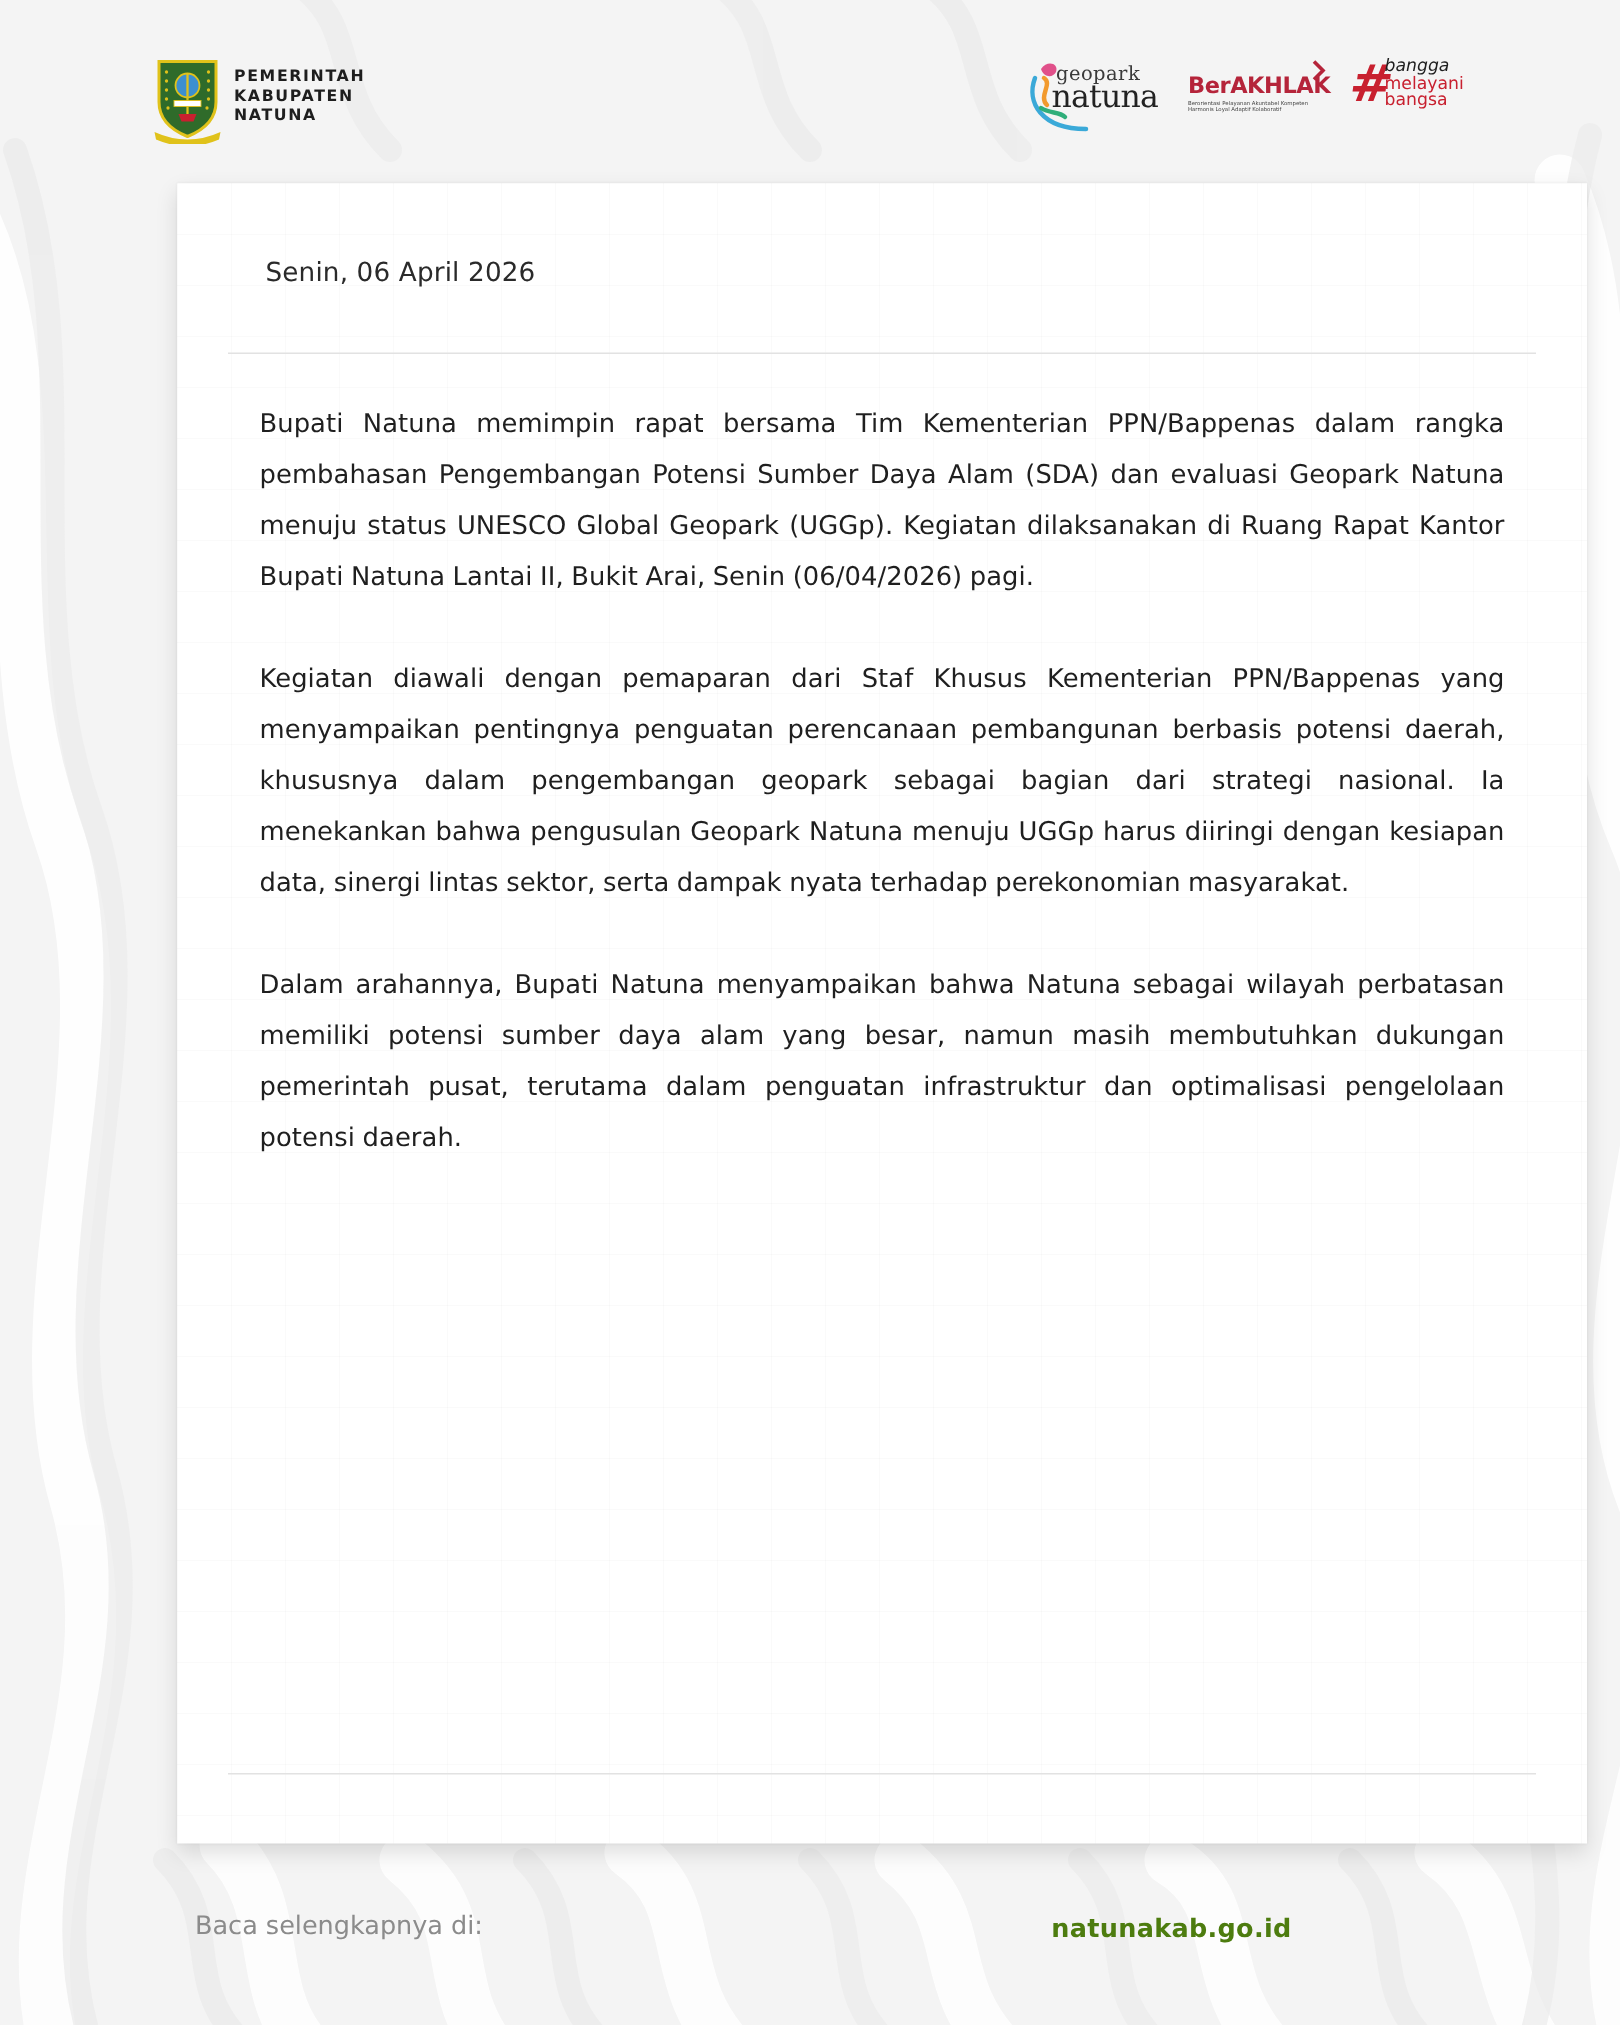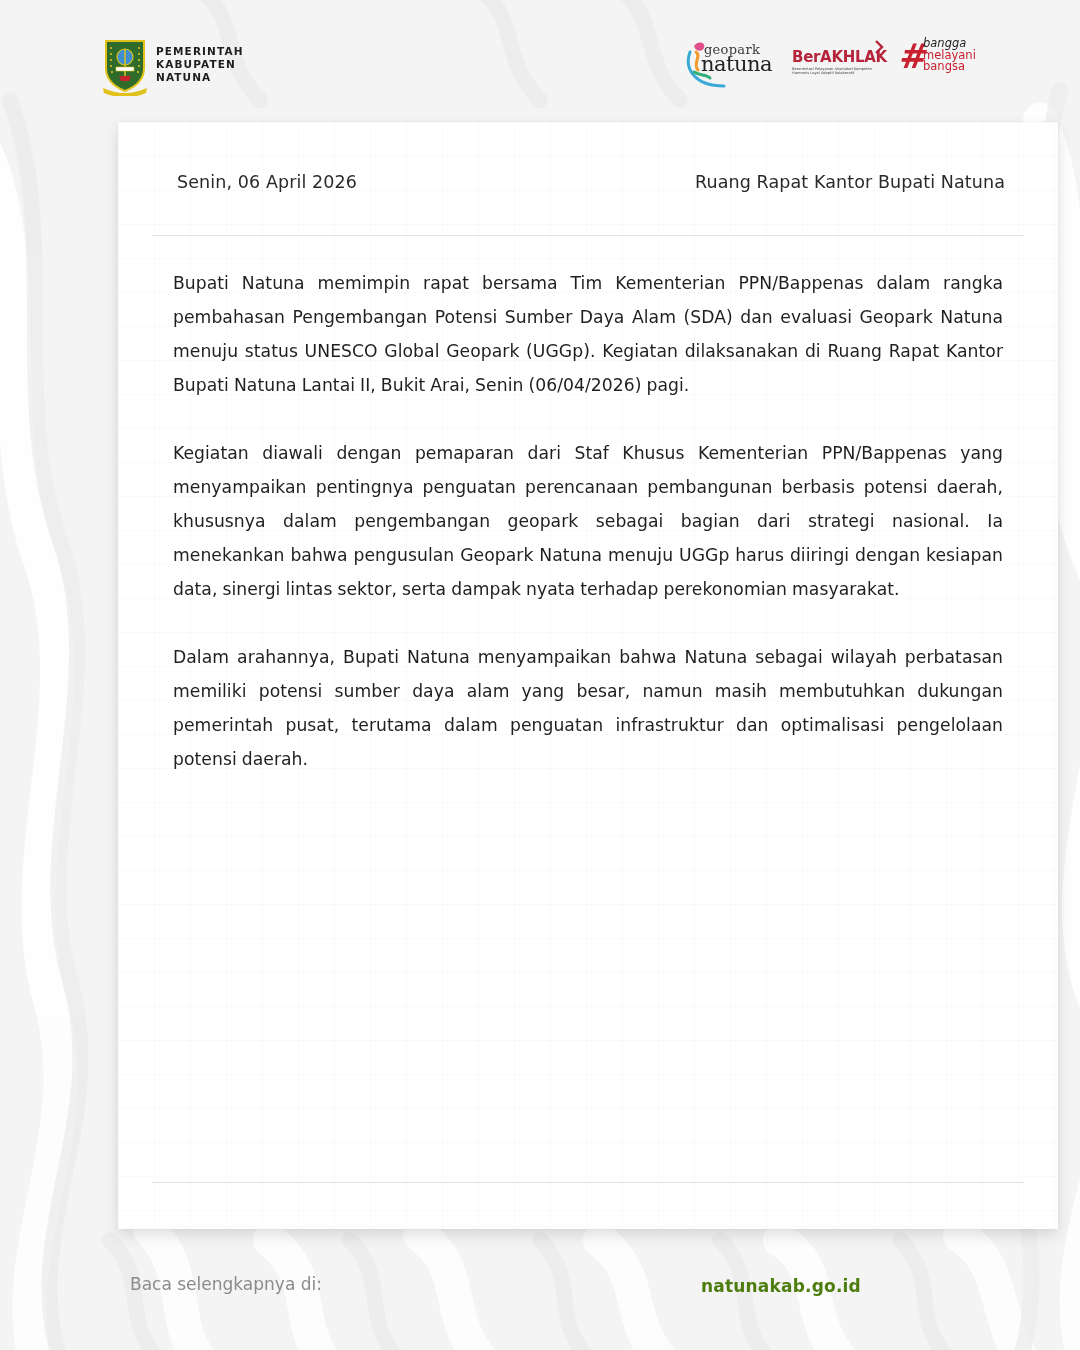--- a/index.html
+++ b/index.html
@@ -214,21 +214,20 @@
         <span class="bangga-l2">melayani</span>
         <span class="bangga-l3">bangsa</span>
       </div>
     </div>
   </div>
 </div>
 
 <div class="card">
   <div class="meta-row">
     <span class="meta-date">Senin, 06 April 2026</span>
-    <span class="meta-location">Ruang Rapat Kantor Bupati Natuna</span>
   </div>
   <div class="divider-top"></div>
 
   <div class="article">
     <p>Bupati Natuna memimpin rapat bersama Tim Kementerian PPN/Bappenas dalam rangka pembahasan Pengembangan Potensi Sumber Daya Alam (SDA) dan evaluasi Geopark Natuna menuju status UNESCO Global Geopark (UGGp). Kegiatan dilaksanakan di Ruang Rapat Kantor Bupati Natuna Lantai II, Bukit Arai, Senin (06/04/2026) pagi.</p>
     <p>Kegiatan diawali dengan pemaparan dari Staf Khusus Kementerian PPN/Bappenas yang menyampaikan pentingnya penguatan perencanaan pembangunan berbasis potensi daerah, khususnya dalam pengembangan geopark sebagai bagian dari strategi nasional. Ia menekankan bahwa pengusulan Geopark Natuna menuju UGGp harus diiringi dengan kesiapan data, sinergi lintas sektor, serta dampak nyata terhadap perekonomian masyarakat.</p>
     <p>Dalam arahannya, Bupati Natuna menyampaikan bahwa Natuna sebagai wilayah perbatasan memiliki potensi sumber daya alam yang besar, namun masih membutuhkan dukungan pemerintah pusat, terutama dalam penguatan infrastruktur dan optimalisasi pengelolaan potensi daerah.</p>
   </div>
 
   <div class="divider-bottom"></div>

